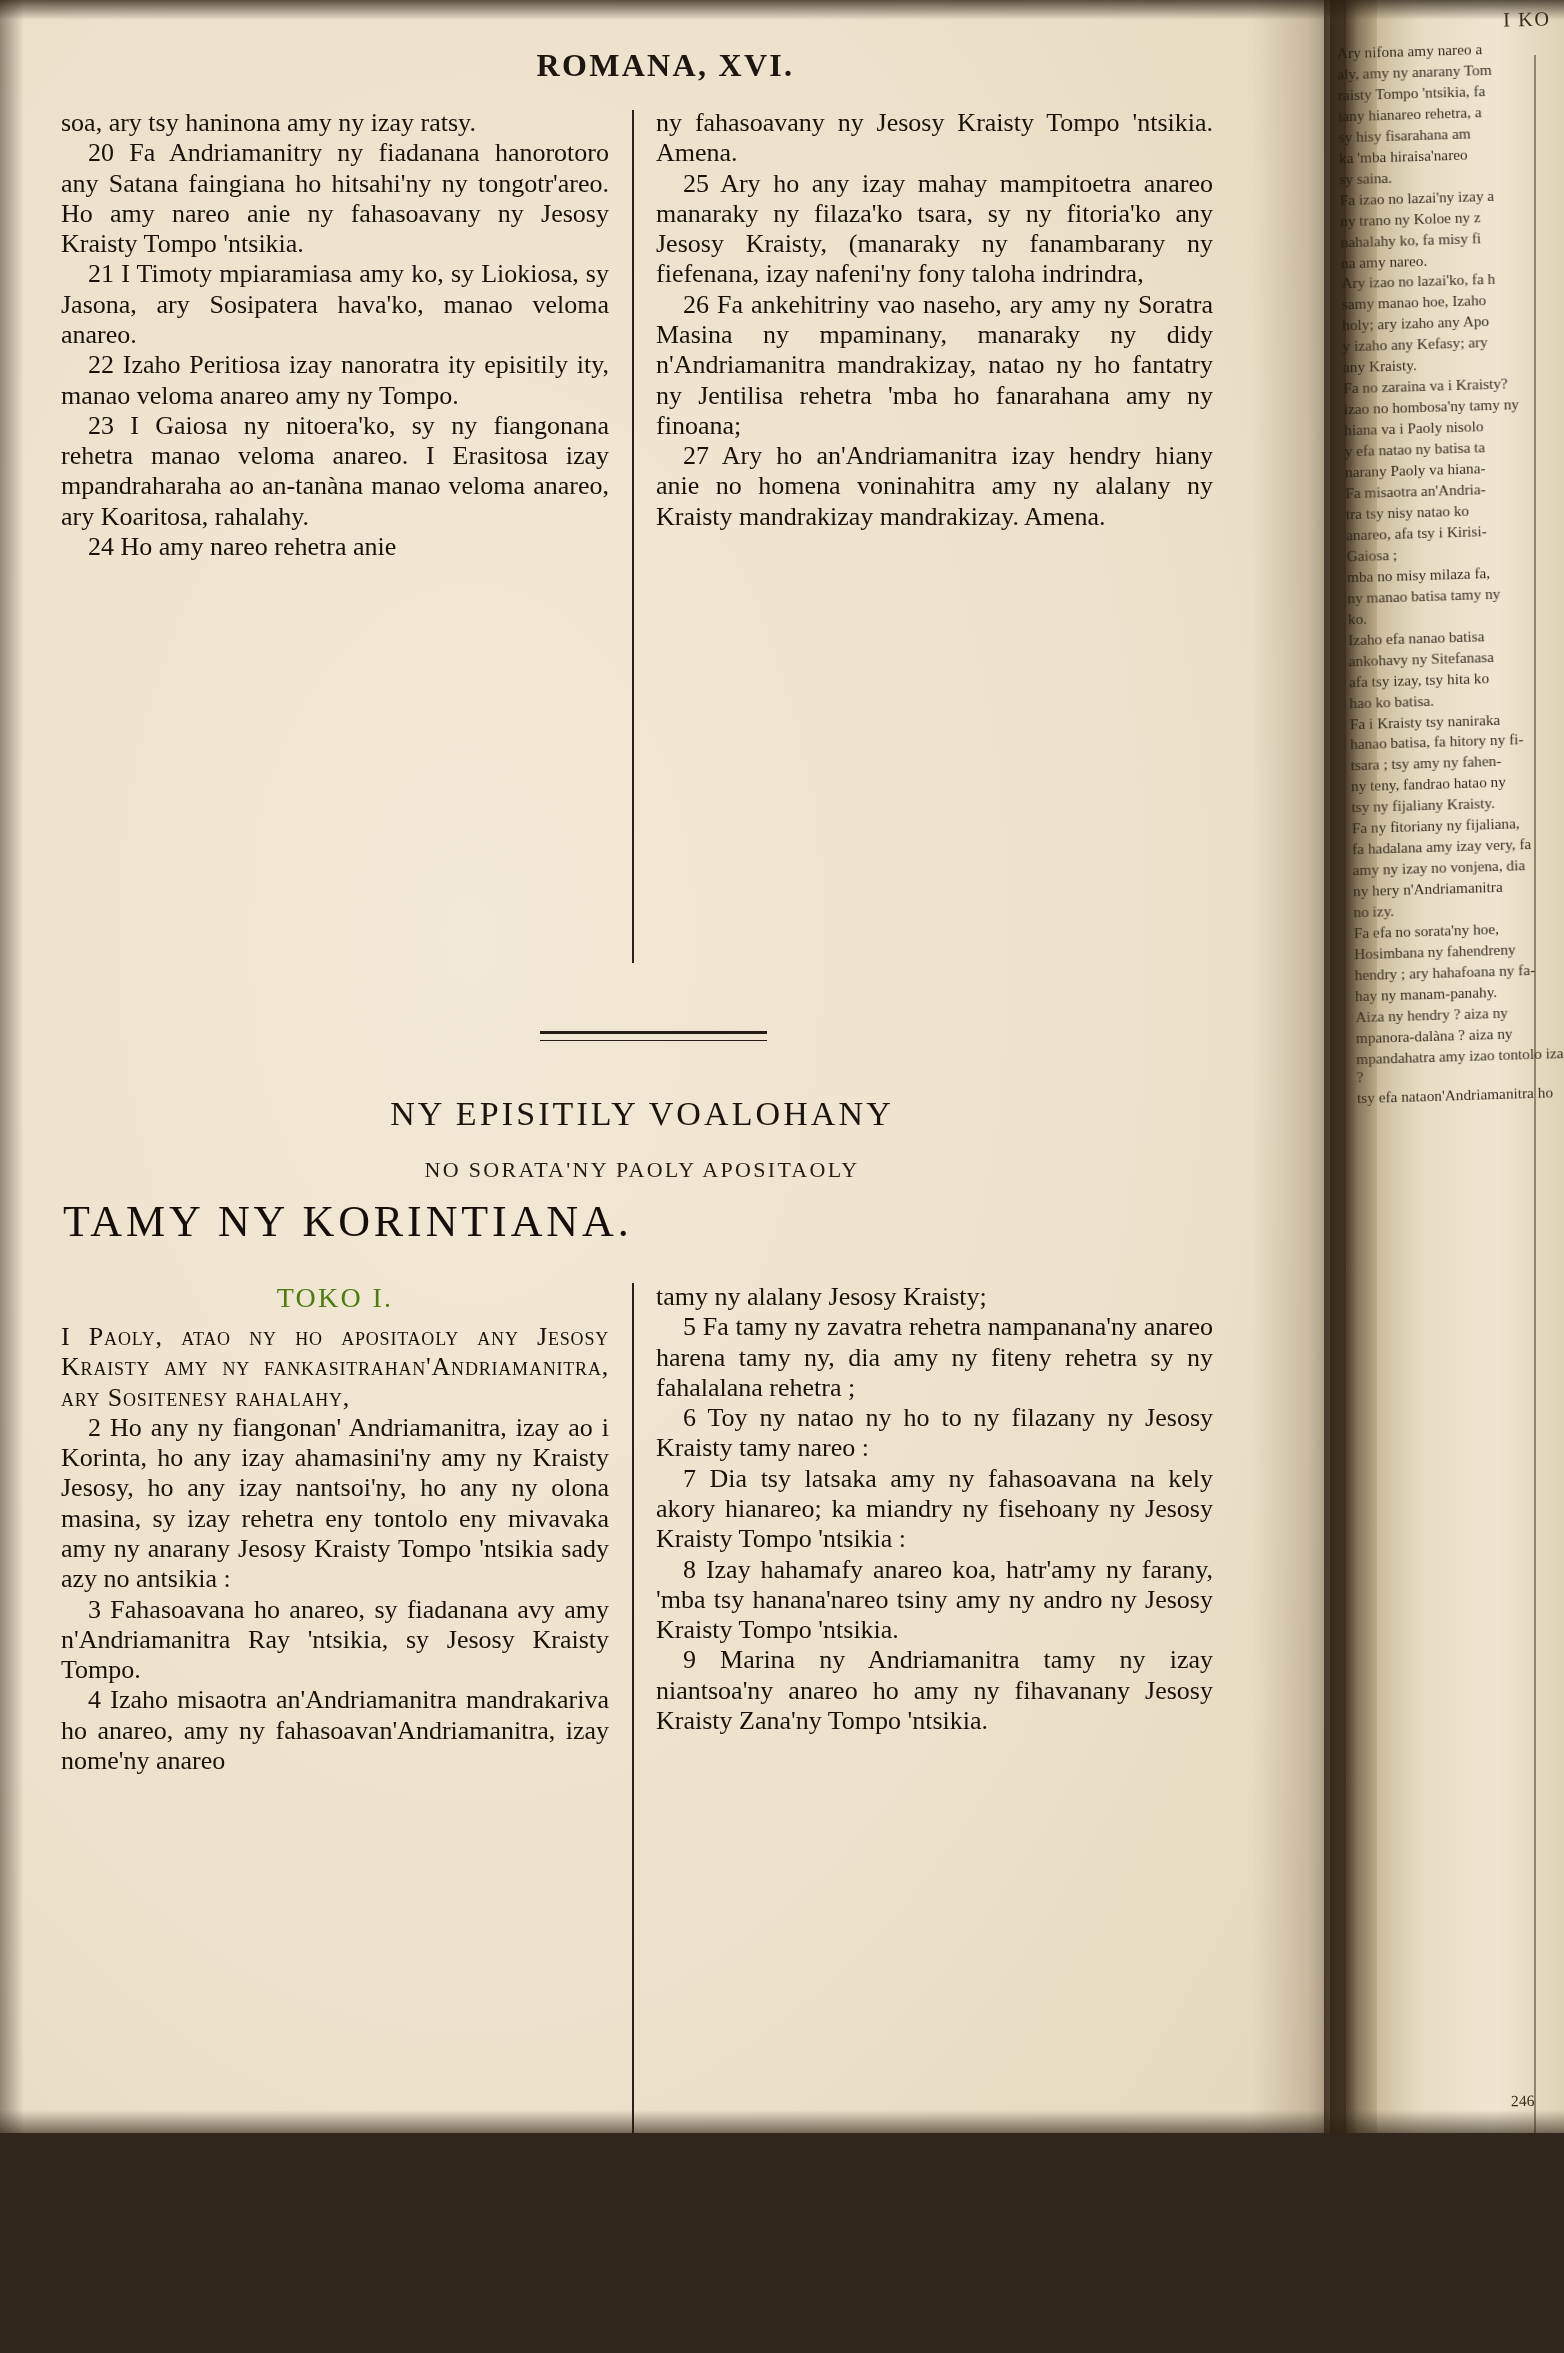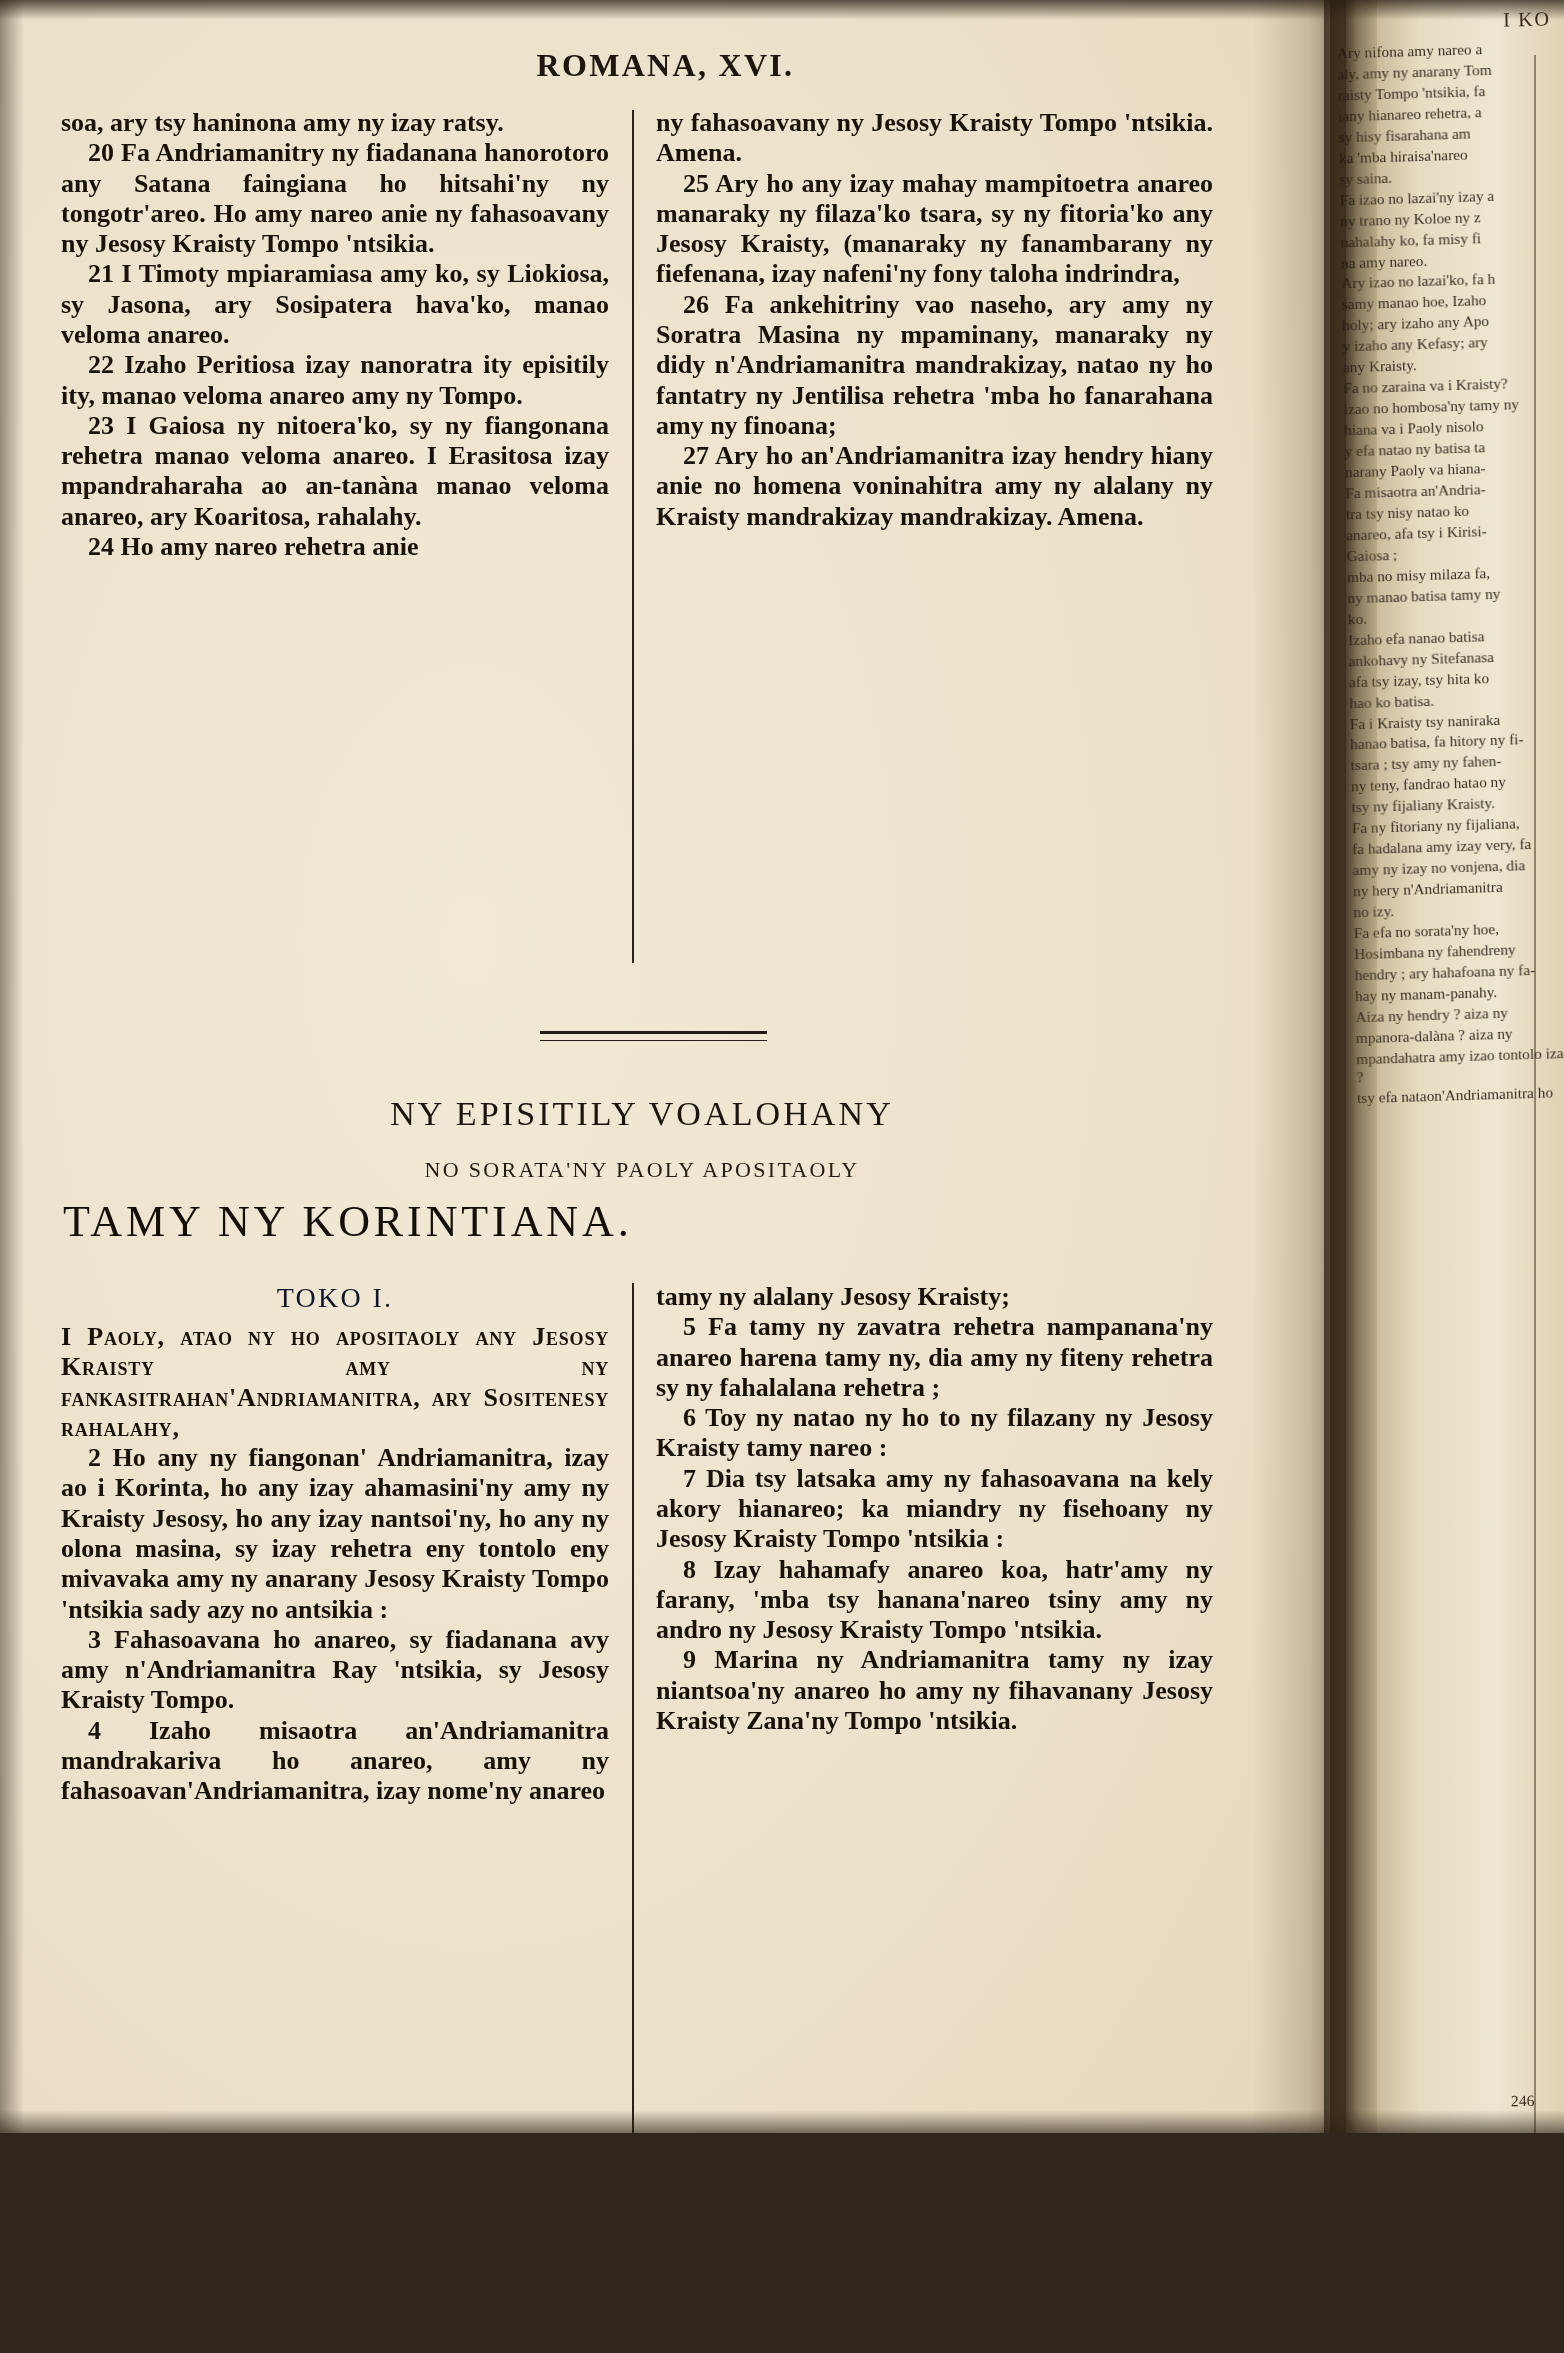--- a/index.html
+++ b/index.html
@@ -82,21 +82,20 @@
 
   
   .col {
     position: absolute;
     color: #181209;
     font-size: 26px;
     line-height: 1.165;
     text-align: justify;
     text-justify: inter-word;
     hyphens: manual;
-    font-weight: bold;
   }
   .col p {
     margin: 0;
     text-indent: 27px;
   }
   .col p.noindent { text-indent: 0; }
 
   .colA-top { left: 61px; top: 108px; width: 548px; }
   .colB-top { left: 656px; top: 108px; width: 557px; }
 
@@ -144,21 +143,21 @@
     font-size: 44px;
     letter-spacing: 3.9px;
     color: #150f09;
   }
   .chapter-label {
     position: absolute;
     left: 61px; top: 1282px; width: 548px;
     text-align: center;
     font-size: 28px;
     letter-spacing: 2.3px;
-    color: #0f172a;
+    color: #4d7c0f;
   }
 
   .colA-bot { left: 61px; top: 1322px; width: 548px; }
   .colB-bot { left: 656px; top: 1282px; width: 557px; }
 
   .rule-vert-bot {
     position: absolute;
     left: 632px; top: 1283px;
     width: 1.6px; height: 939px;
     background: #2a2218;

